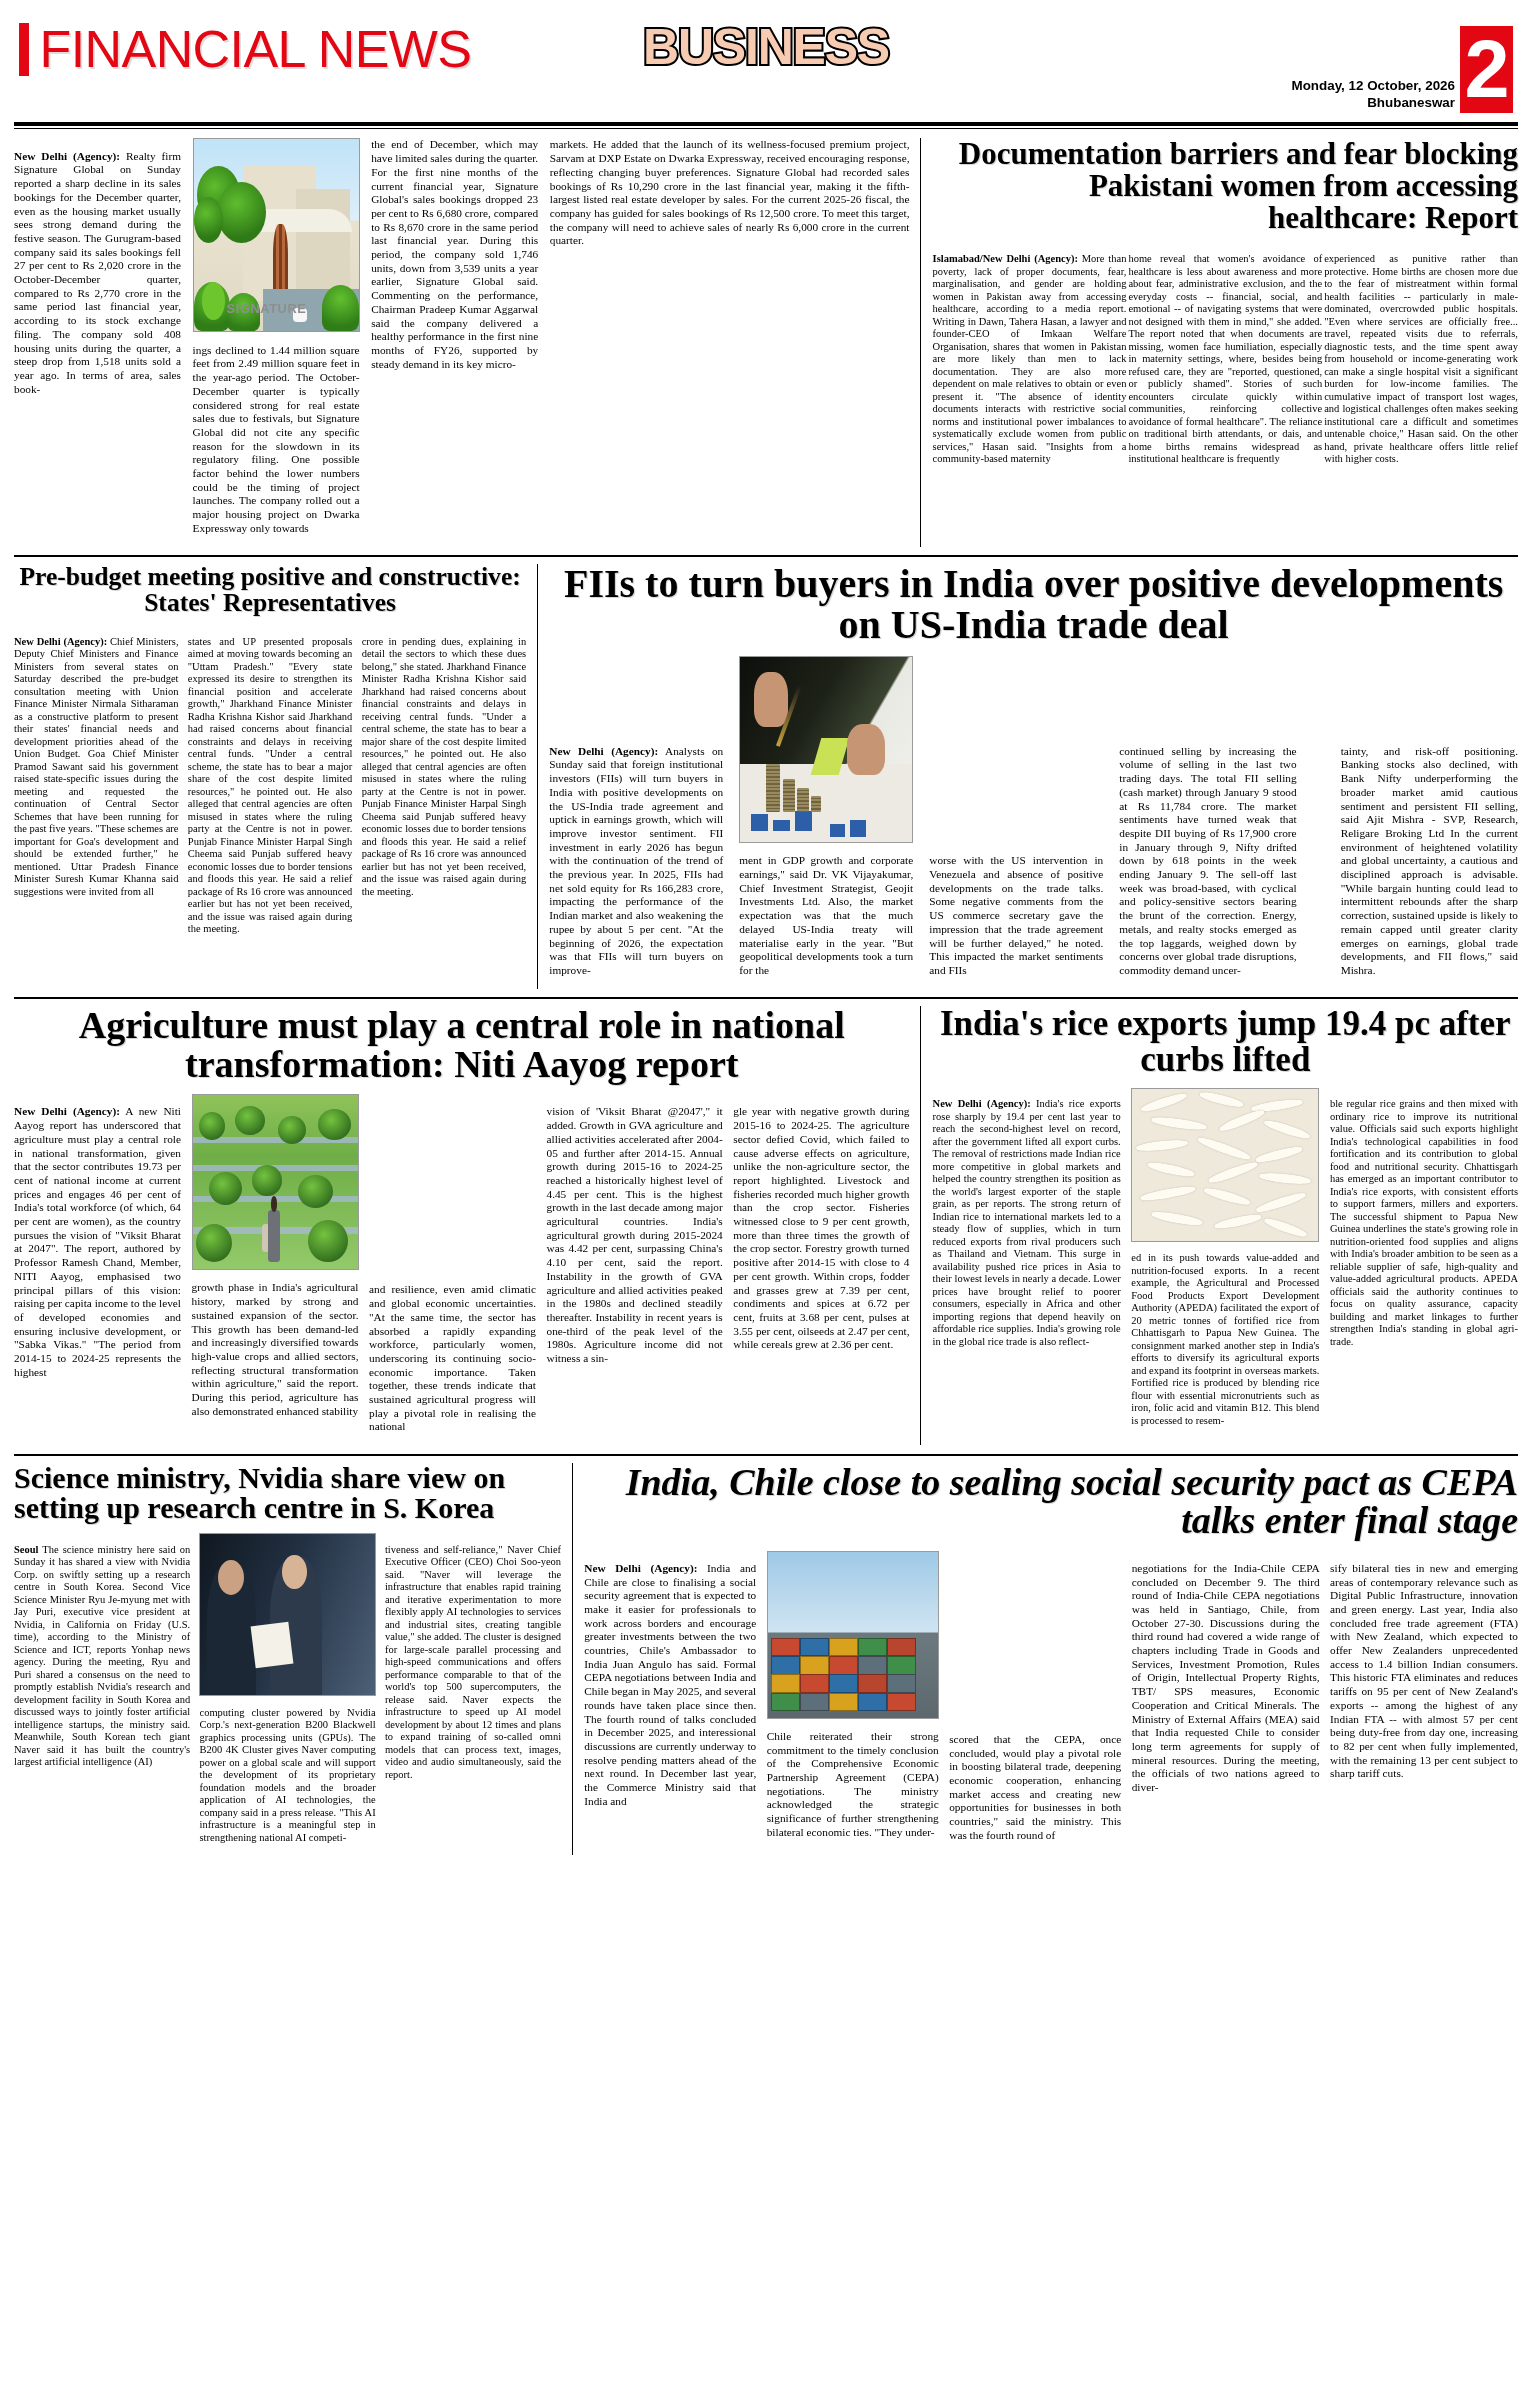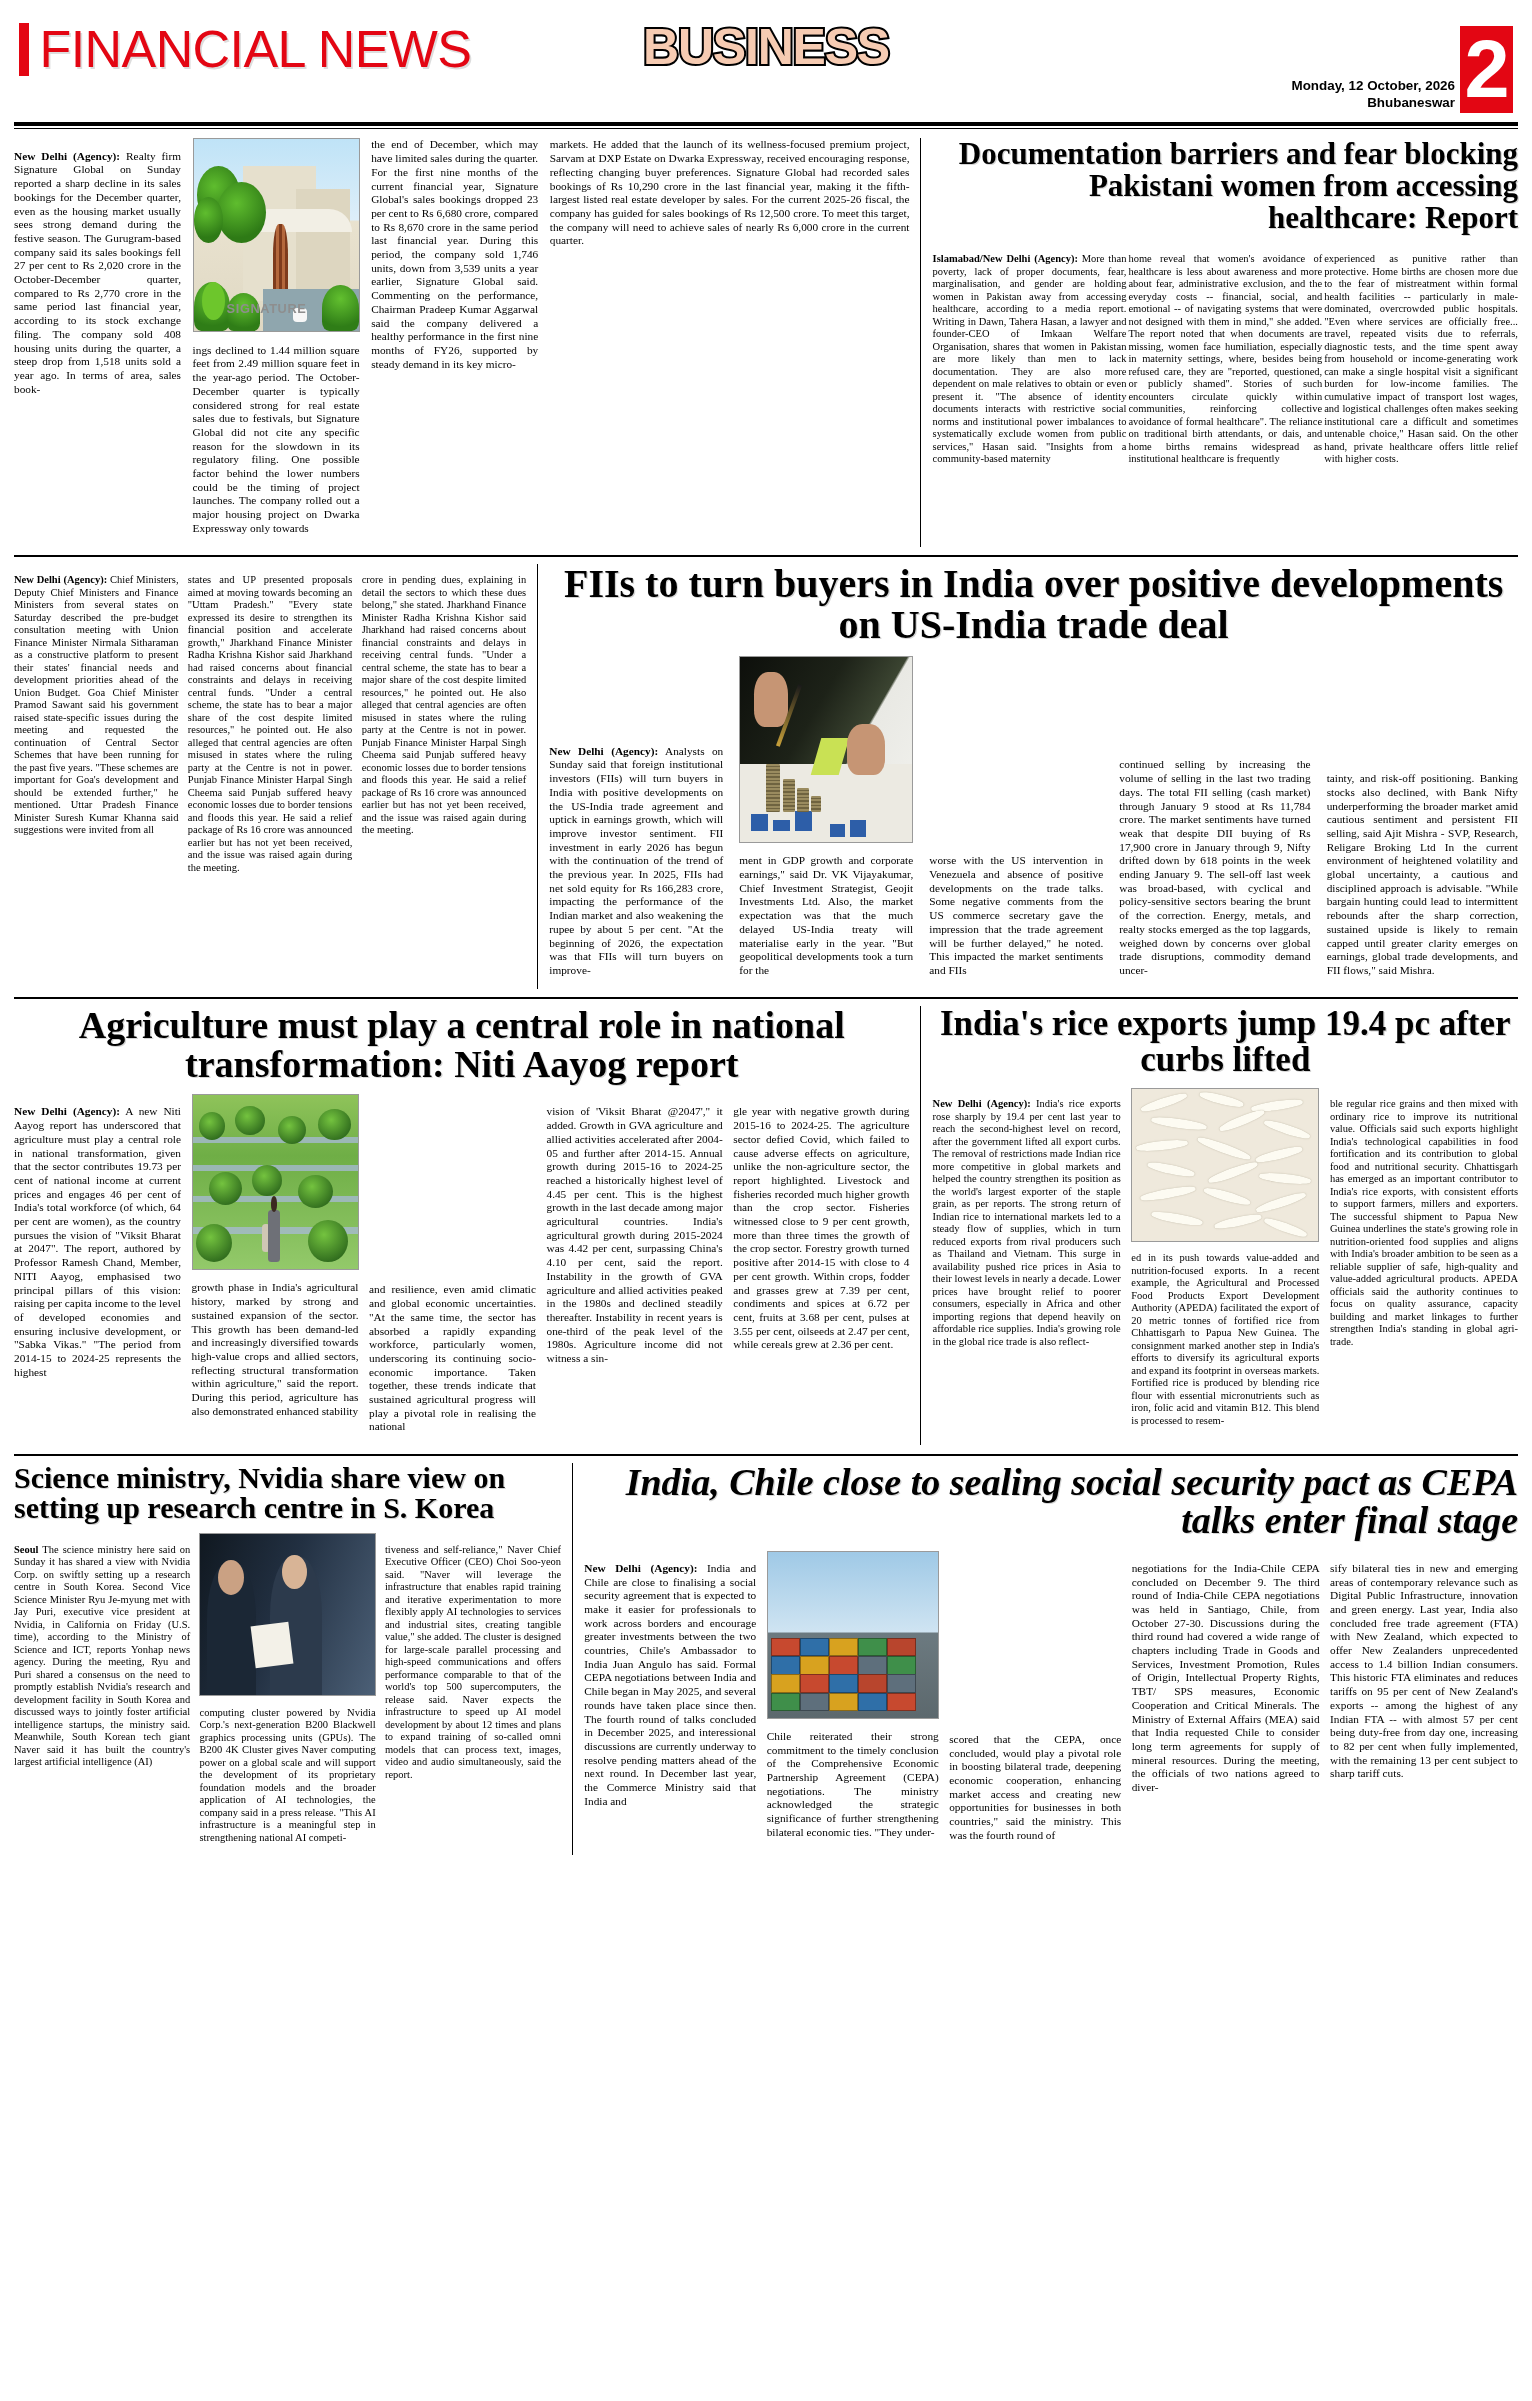--- a/index.html
+++ b/index.html
@@ -206,20 +206,21 @@
           </div>
       </div>
     </div>
   </div>
 
   <div class="sep-thick"></div>
 
   <div class="mid-zone">
 
     <div class="mid-left">
+      <h2 class="hl" style="font-size:25.6px;text-align:center;margin-bottom:9.3px;">Pre-budget meeting positive and constructive: States' Representatives</h2>
       <div class="cols" style="gap:9.3px;">
         <div>
             <p class="body-col small"><span class="lead">New Delhi (Agency):</span> Chief Ministers, Deputy Chief Ministers and Finance Ministers from several states on Saturday described the pre-budget consultation meeting with Union Finance Minister Nirmala Sitharaman as a constructive platform to present their states' financial needs and development priorities ahead of the Union Budget. Goa Chief Minister Pramod Sawant said his government raised state-specific issues during the meeting and requested the continuation of Central Sector Schemes that have been running for the past five years. "These schemes are important for Goa's development and should be extended further," he mentioned. Uttar Pradesh Finance Minister Suresh Kumar Khanna said suggestions were invited from all</p>
           </div>
         <div>
             <p class="body-col small">states and UP presented proposals aimed at moving towards becoming an "Uttam Pradesh." "Every state expressed its desire to strengthen its financial position and accelerate growth," Jharkhand Finance Minister Radha Krishna Kishor said Jharkhand had raised concerns about financial constraints and delays in receiving central funds. "Under a central scheme, the state has to bear a major share of the cost despite limited resources," he pointed out. He also alleged that central agencies are often misused in states where the ruling party at the Centre is not in power. Punjab Finance Minister Harpal Singh Cheema said Punjab suffered heavy economic losses due to border tensions and floods this year. He said a relief package of Rs 16 crore was announced earlier but has not yet been received, and the issue was raised again during the meeting.</p>
           </div>
         <div>
             <p class="body-col small">crore in pending dues, explaining in detail the sectors to which these dues belong," she stated. Jharkhand Finance Minister Radha Krishna Kishor said Jharkhand had raised concerns about financial constraints and delays in receiving central funds. "Under a central scheme, the state has to bear a major share of the cost despite limited resources," he pointed out. He also alleged that central agencies are often misused in states where the ruling party at the Centre is not in power. Punjab Finance Minister Harpal Singh Cheema said Punjab suffered heavy economic losses due to border tensions and floods this year. He said a relief package of Rs 16 crore was announced earlier but has not yet been received, and the issue was raised again during the meeting.</p>
           </div>
@@ -253,21 +254,21 @@
           </figure>
           <p class="body-col">ment in GDP growth and corporate earnings," said Dr. VK Vijayakumar, Chief Investment Strategist, Geojit Investments Ltd. Also, the market expectation was that the much delayed US-India treaty will materialise early in the year. "But geopolitical developments took a turn for the</p>
         </div>
         <div style="flex:0 0 174px;">
           <div style="height:187px;"></div>
           <p class="body-col">worse with the US intervention in Venezuela and absence of positive developments on the trade talks. Some negative comments from the US commerce secretary gave the impression that the trade agreement will be further delayed," he noted. This impacted the market sentiments and FIIs</p>
         </div>
         <div style="flex:1;">
           <p class="body-col">continued selling by increasing the volume of selling in the last two trading days. The total FII selling (cash market) through January 9 stood at Rs 11,784 crore. The market sentiments have turned weak that despite DII buying of Rs 17,900 crore in January through 9, Nifty drifted down by 618 points in the week ending January 9. The sell-off last week was broad-based, with cyclical and policy-sensitive sectors bearing the brunt of the correction. Energy, metals, and realty stocks emerged as the top laggards, weighed down by concerns over global trade disruptions, commodity demand uncer-</p>
         </div>
-        <div style="flex:1;">
+        <div style="flex:1;margin-left:28px;">
           <p class="body-col">tainty, and risk-off positioning. Banking stocks also declined, with Bank Nifty underperforming the broader market amid cautious sentiment and persistent FII selling, said Ajit Mishra - SVP, Research, Religare Broking Ltd In the current environment of heightened volatility and global uncertainty, a cautious and disciplined approach is advisable. "While bargain hunting could lead to intermittent rebounds after the sharp correction, sustained upside is likely to remain capped until greater clarity emerges on earnings, global trade developments, and FII flows," said Mishra.</p>
         </div>
       </div>
     </div>
   </div>
 
   <div class="sep-thick"></div>
 
   <div class="low-zone">
 

